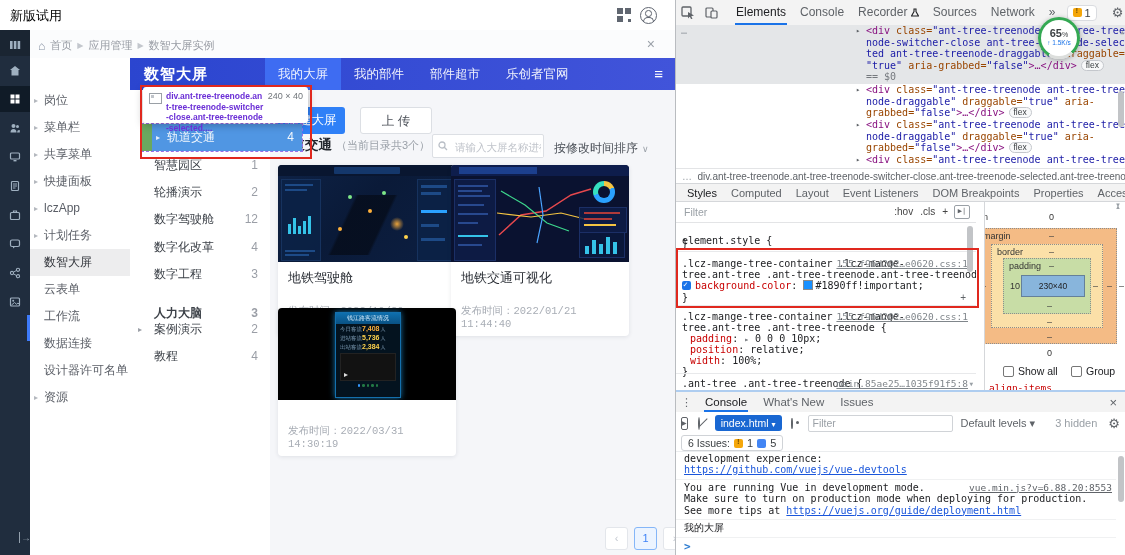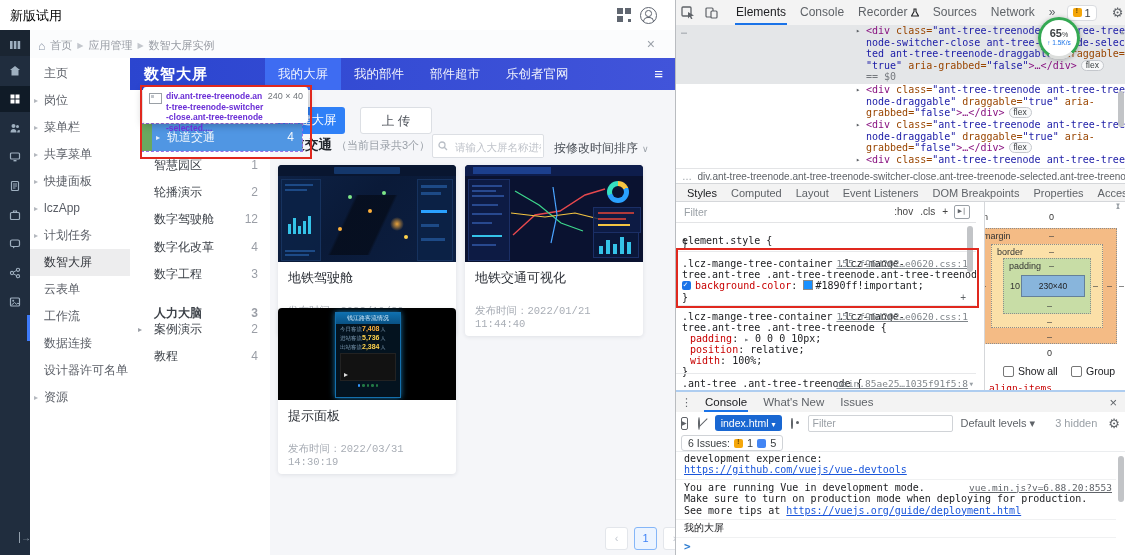--- a/index.html
+++ b/index.html
@@ -327,23 +327,20 @@
         <span>首页</span>
         <span class="sep">▶</span>
         <span>应用管理</span>
         <span class="sep">▶</span>
         <span>数智大屏实例</span>
       </div>
       <span class="page-close">×</span>
     </div>
 
     <div class="sidemenu">
-      <div class="sm-item" style="top:2px;">
-          <span class="lbl">主页</span>
-        </div>
       <div class="sm-item" style="top:29px;">
           <span class="car">▸</span>
           <span class="lbl">岗位</span>
         </div>
       <div class="sm-item" style="top:56px;">
           <span class="car">▸</span>
           <span class="lbl">菜单栏</span>
         </div>
       <div class="sm-item" style="top:83px;">
           <span class="car">▸</span>
@@ -478,21 +475,21 @@
             <div class="dot" style="left:60px;top:62px;background:#ffb03a;"></div>
             <div class="dot" style="left:104px;top:26px;background:#7ee787;"></div>
             <div class="dot" style="left:126px;top:70px;background:#ffd34d;"></div>
           </div>
           <div class="cap">
             <div class="ct">地铁驾驶舱</div>
             <div class="cd">发布时间：2022/10/20 10:54:47</div>
           </div>
         </div>
 
-        <div class="card" style="left:195px;top:75px;">
+        <div class="card" style="left:181px;top:75px;">
           <div class="thumb th2">
             <div class="hd">
                 <i></i>
               </div>
             <div class="lp">
                 <i style="top:5px;width:30px;"></i>
                 <i style="top:10px;width:24px;"></i>
                 <i style="top:15px;width:32px;"></i>
                 <i style="top:24px;width:26px;"></i>
                 <i style="top:33px;width:30px;"></i>
@@ -551,21 +548,20 @@
               <div class="p3-dots">
                   <i class="on"></i>
                   <i></i>
                   <i></i>
                   <i></i>
                   <i></i>
                 </div>
             </div>
           </div>
           <div class="cap">
-            <div class="ct">提示面板</div>
             <div class="cd">发布时间：2022/03/31 14:30:19</div>
           </div>
         </div>
 
         <div class="pager">
           <div class="pg">‹</div>
           <div class="pg cur">1</div>
           <div class="pg">›</div>
         </div>
       </div>

